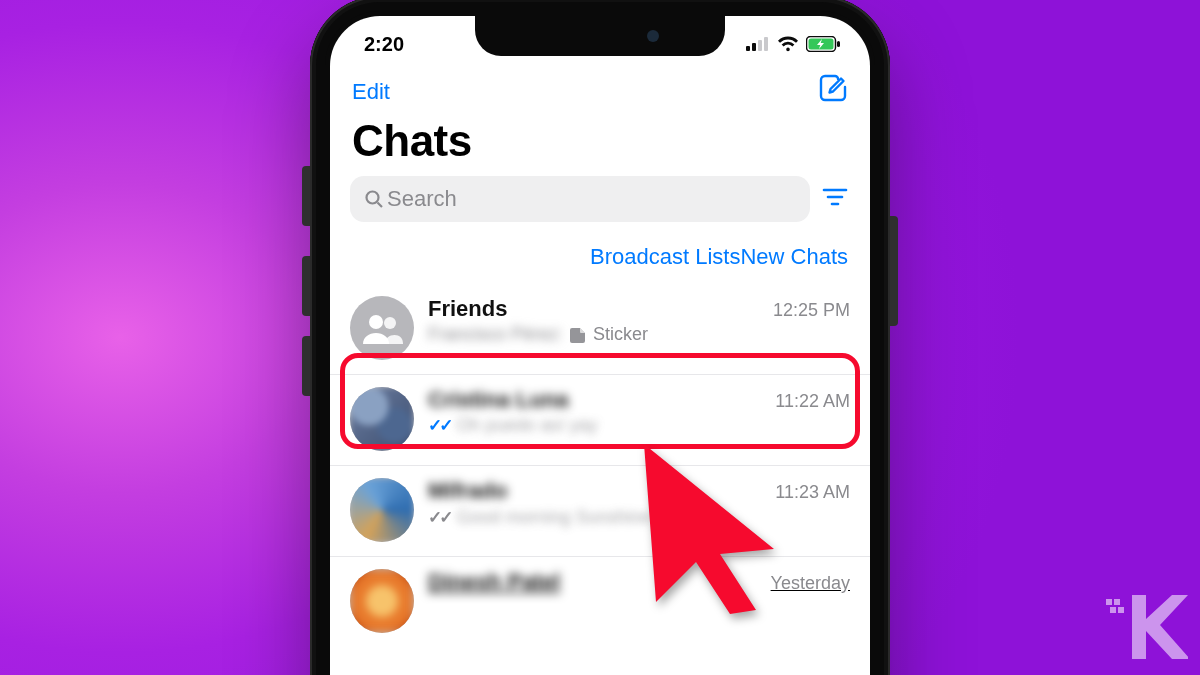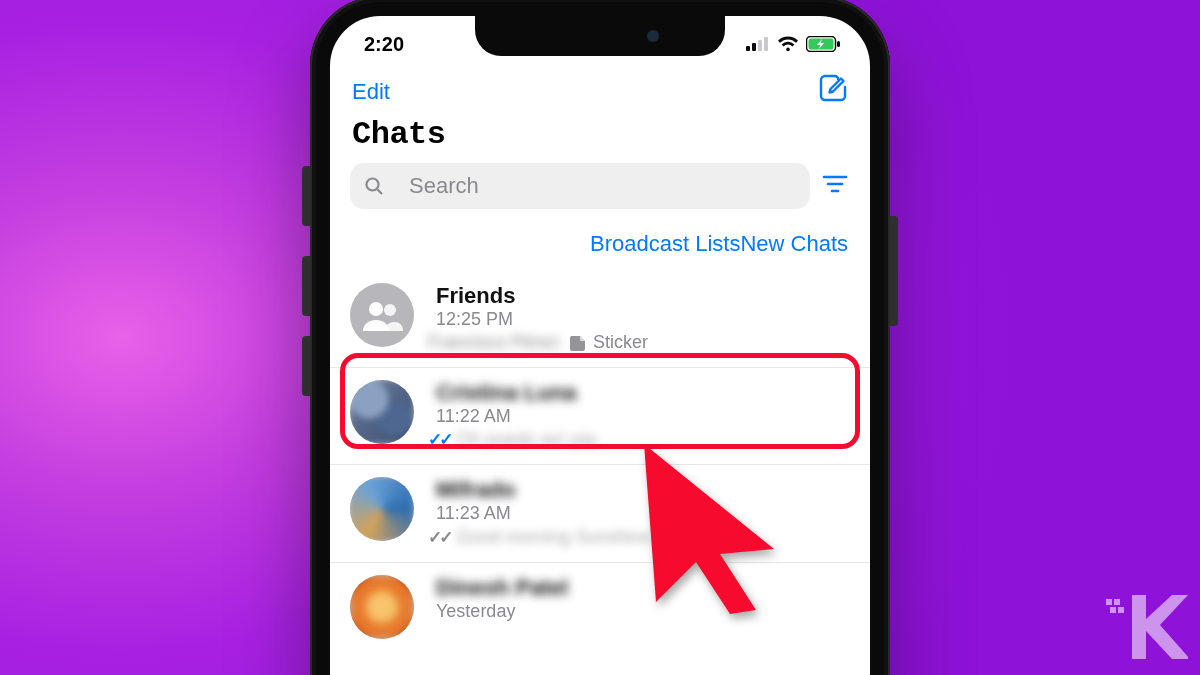--- a/index.html
+++ b/index.html
@@ -70,31 +70,30 @@
   .status-right{ display:flex; align-items:center; gap:7px; }
   .status-right svg{ display:block; }
 
   .nav-row{
     display:flex; justify-content:space-between; align-items:center;
     padding: 10px 22px 2px 22px;
     gap: 33px;
   }
   .link{ color:#007aff; font-size:22px; }
   .title{
-    font-size:32px; font-weight:800; letter-spacing:-.5px;
+    font-size:44px; font-weight:800; letter-spacing:-.5px;
     padding: 4px 22px 10px 22px;
-    font-family: Liberation Mono, monospace;
   }
 
   .search-row{
     display:flex; align-items:center; gap:10px;
     padding: 0 20px 12px 20px;
   }
   .search{
-    flex:1; display:flex; align-items:center; gap:25px;
+    flex:1; display:flex; align-items:center; gap:3px;
     background:#efeff0; border-radius:14px;
     padding:10px 14px; color:#8a8a8e; font-size:22px;
   }
   .filter{ color:#007aff; padding:4px 2px; }
 
   .subnav{
     display:flex; justify-content:flex-end;
     padding: 10px 22px 14px 22px;
     font-size:22px;
   }
@@ -107,21 +106,21 @@
     position:relative;
     gap:14px;
   }
   .avatar{
     width:64px; height:64px; border-radius:50%;
     background:#b7b7bb; flex:0 0 64px;
     display:flex; align-items:center; justify-content:center;
     overflow:hidden;
   }
   .chat-body{ flex:1; min-width:0; }
-  .chat-top{ display:flex; justify-content:space-between; align-items:baseline;flex-direction:column; }
+  .chat-top{ display:flex; justify-content:space-between; align-items:baseline; }
   .chat-name{ font-size:22px; font-weight:600; color:#111; }
   .chat-time{ font-size:18px; color:#8a8a8e; white-space:nowrap; margin-left:8px;}
   .chat-sub{ display:flex; align-items:center; gap:6px; color:#8a8a8e; font-size:18px; margin-top:2px; }
   .blur{ filter: blur(5px); }
   .blur-light{ filter: blur(4px) saturate(.8); opacity:.75;}
 
   .highlight{
     position:absolute;
     left:340px; top:353px;   
     width:520px; height:96px;
@@ -292,21 +291,21 @@
             <span class="chat-time">11:23 AM</span>
           </div>
           <div class="chat-sub">
             <span class="double-check gray">✓✓</span>
             <span class="blur-light">Good morning Sunshine</span>
             <span class="emoji-sun">☀️</span>
           </div>
         </div>
       </div>
 
-      <div class="chat" style="border-bottom:none;">
+      <div class="chat" style="border-bottom:none;text-decoration:underline;">
         <div class="avatar">
             <div class="av-blur3"></div>
           </div>
         <div class="chat-body">
           <div class="chat-top">
             <span class="chat-name blur">Dinesh Patel</span>
             <span class="chat-time">Yesterday</span>
           </div>
         </div>
       </div>

